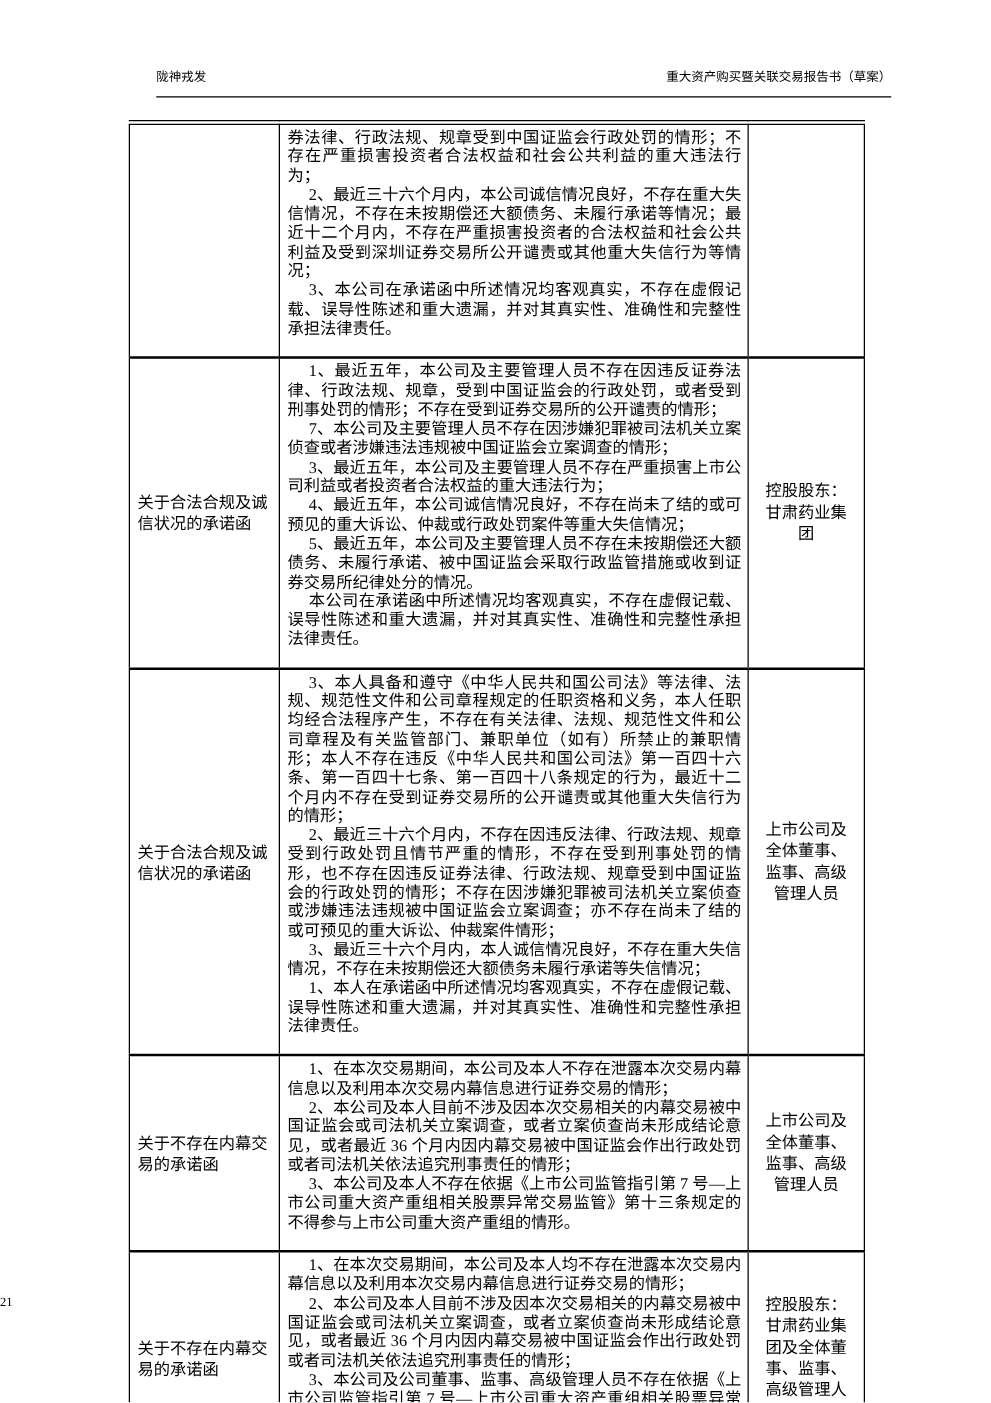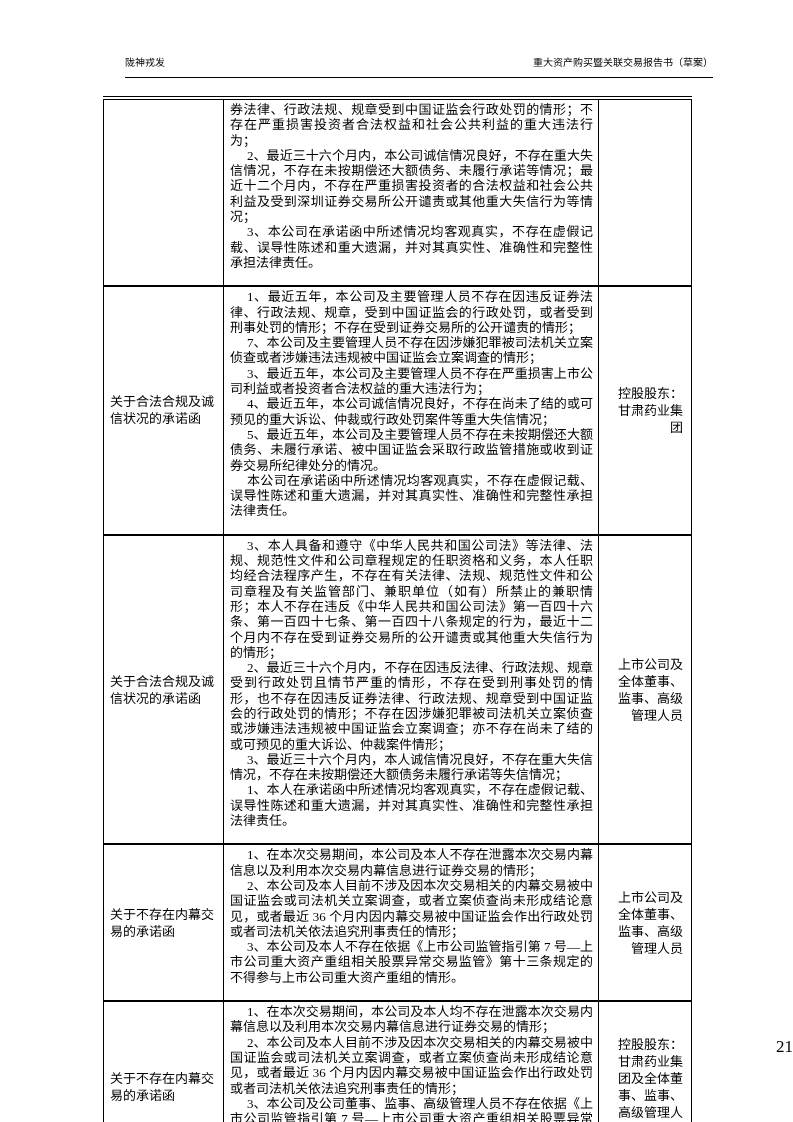--- a/index.html
+++ b/index.html
@@ -54,42 +54,43 @@
   }
   td.cell-label {
     line-height: 17px;
     padding: 2px 6px;
   }
   td.cell-content {
     padding: 2px 5px 15px 6px;
     line-height: 15.3px;
   }
   td.cell-party {
-    text-align: right;
+    text-align: center;
     line-height: 17px;
     padding: 2px 8px;
+    font-family: Liberation Mono, monospace;
   }
   .para {
     margin: 0;
     text-indent: 17px;
     text-align: justify;
     text-justify: inter-ideograph;
     word-break: break-all;
   }
   .para.no-indent {
     text-indent: 0;
   }
   
   .page-footer {
     position: absolute;
     left: 0;
     top: 1037px;
     width: 100%;
-    text-align: right;
-    font-size: 17px;
+    text-align: left;
+    font-size: 10px;
   }
 </style>
 </head>
 <body>
 
 <div class="page">
 
   <div class="page-header">
     <span>陇神戎发</span>
     <span>重大资产购买暨关联交易报告书（草案）</span>

